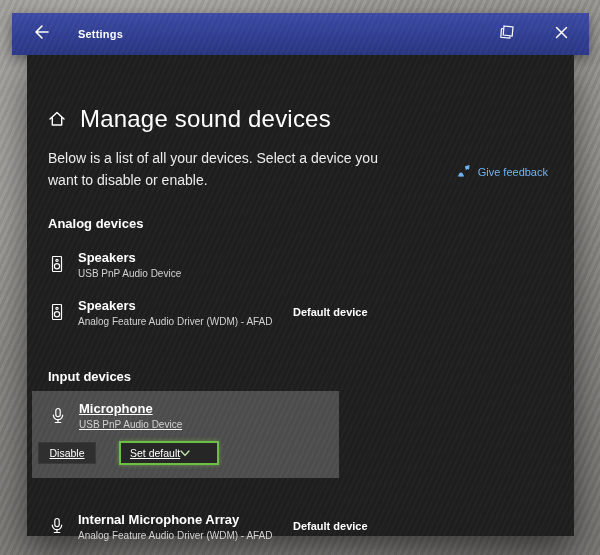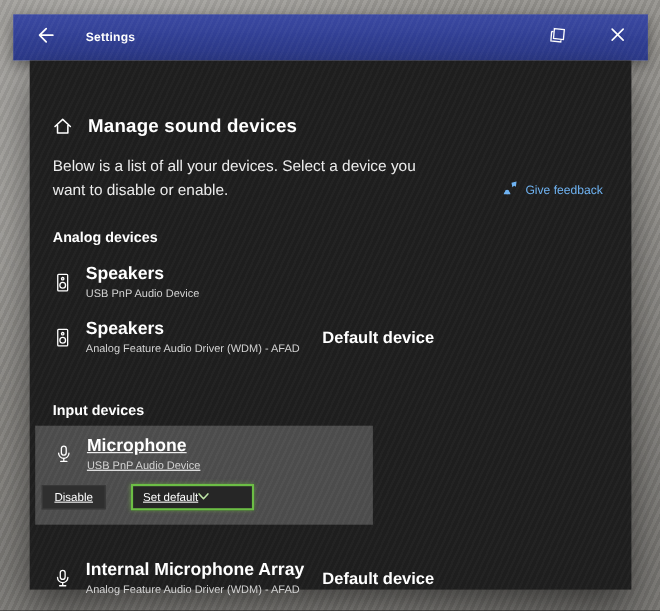--- a/index.html
+++ b/index.html
@@ -32,54 +32,54 @@
   .content{
     position:absolute;left:27px;top:55px;width:547px;height:481px;
     background-color:#1e1e1e;
     background-image:repeating-linear-gradient(115deg, rgba(255,255,255,.022) 0 2px, transparent 2px 5px);
     box-shadow:0 16px 34px rgba(0,0,0,.5);
     color:#fff;box-sizing:border-box;
     padding:50px 28px 0 21px;
   }
   .page-header{display:flex;align-items:center;gap:14px;}
   .home-ic{width:18px;height:18px;flex:0 0 auto;}
-  h1{font-size:17px;font-weight:700;margin:0;letter-spacing:.2px;}
+  h1{font-size:24px;font-weight:400;margin:0;letter-spacing:.2px;}
   .desc{margin-top:15px;width:345px;font-size:14px;line-height:1.55;color:#ececec;}
   .feedback{
     position:absolute;right:26px;top:109px;display:flex;align-items:center;gap:7px;
     color:#6fb3f2;font-size:11px;cursor:pointer;
   }
   .sec-head{font-size:13px;font-weight:700;margin-top:25px;}
   .dev-row{
     display:grid;grid-template-columns:30px 215px 1fr;align-items:center;
     margin-top:18px;min-height:30px;cursor:pointer;
   }
   .dev-icon{width:18px;height:18px;}
-  .dev-name{font-size:16px;font-weight:600;}
+  .dev-name{font-size:13px;font-weight:600;}
   .dev-detail{font-size:10px;color:#d2d2d2;margin-top:3px;}
-  .dev-badge{font-size:15px;font-weight:600;}
+  .dev-badge{font-size:11px;font-weight:600;}
 
   .sel-panel{
     margin-left:-16px;margin-top:7px;width:307px;box-sizing:border-box;
     background-color:#4c4c4c;
     background-image:repeating-linear-gradient(115deg, rgba(255,255,255,.03) 0 2px, transparent 2px 5px);
     padding:10px 0 13px 0;
     text-decoration:underline;
   }
   .sel-row{
     display:grid;grid-template-columns:30px 1fr;align-items:center;
     padding-left:17px;cursor:pointer;
   }
   .btn-row{display:flex;align-items:center;gap:23px;margin-top:11px;padding-left:6px;}
   .btn-disable{
     background:#2f2f2f;border:1px solid #3a3a3a;color:#fff;
     font-size:10.5px;font-family:inherit;width:58px;height:22px;cursor:pointer;
   }
   .dd-setdefault{
-    width:112px;height:24px;box-sizing:border-box;cursor:pointer;
+    width:100px;height:24px;box-sizing:border-box;cursor:pointer;
     background:#262626;border:2px solid #6cbe45;
     box-shadow:0 0 4px rgba(120,200,70,.55);
     display:flex;align-items:center;
     padding:0 6px 0 9px;color:#fff;font-size:10.5px;
   }
 </style>
 </head>
 <body>
 
 <div class="window">

